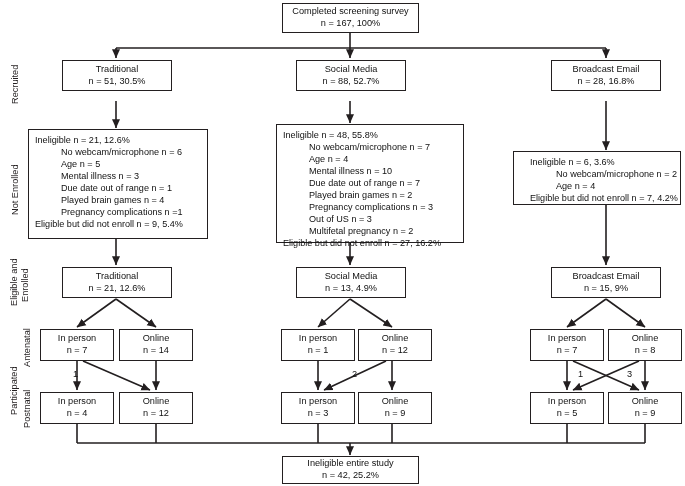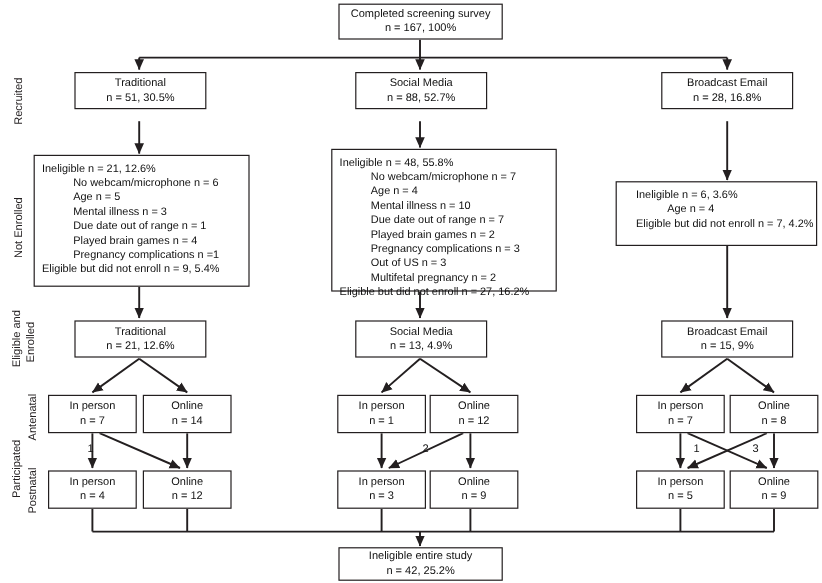--- a/index.html
+++ b/index.html
@@ -124,20 +124,21 @@
     <div class="ln ind">Due date out of range n = 7</div>
     <div class="ln ind">Played brain games n = 2</div>
     <div class="ln ind">Pregnancy complications n = 3</div>
     <div class="ln ind">Out of US n = 3</div>
     <div class="ln ind">Multifetal pregnancy n = 2</div>
     <div class="ln">Eligible but did not enroll n = 27, 16.2%</div>
   </div>
 
   <div class="listbox" style="left:513px;top:151px;width:168px;height:54px;padding-left:16px;">
     <div class="ln">Ineligible n = 6, 3.6%</div>
+    <div class="ln ind">No webcam/microphone n = 2</div>
     <div class="ln ind">Age n = 4</div>
     <div class="ln">Eligible but did not enroll n = 7, 4.2%</div>
   </div>
 
   <div class="node" style="left:62px;top:267px;width:110px;height:31px;">
     <div class="ln">Traditional</div>
     <div class="ln">n = 21, 12.6%</div>
   </div>
   <div class="node" style="left:296px;top:267px;width:110px;height:31px;">
     <div class="ln">Social Media</div>

